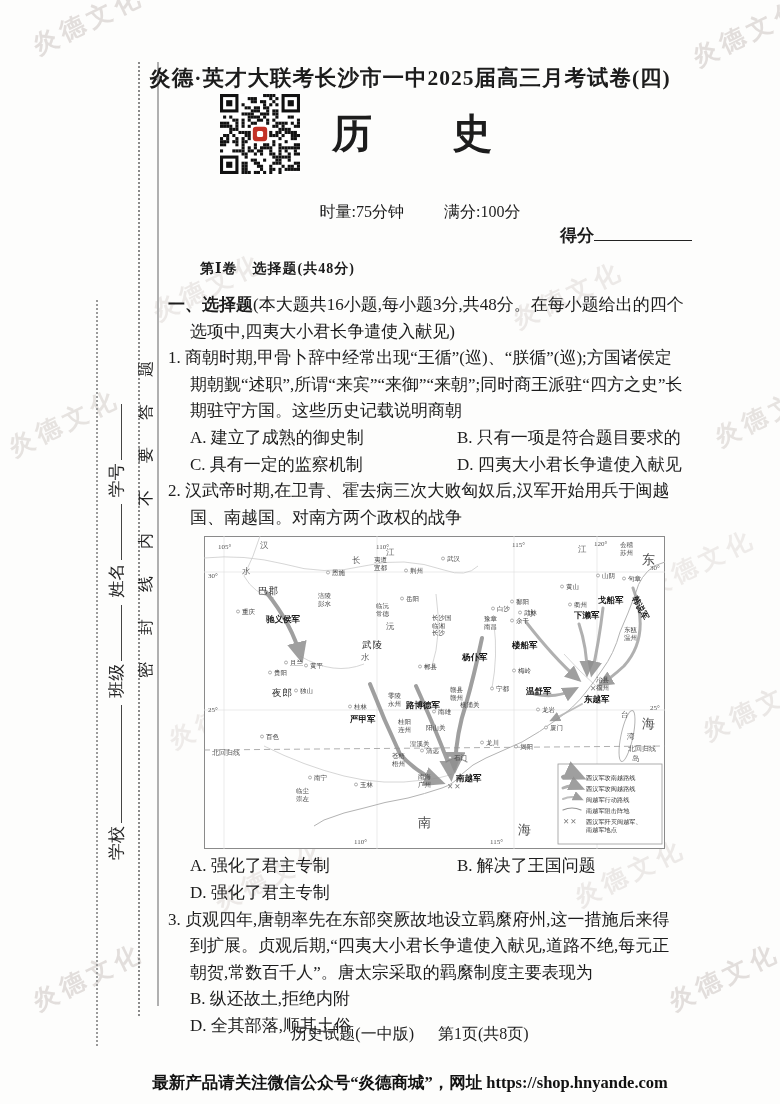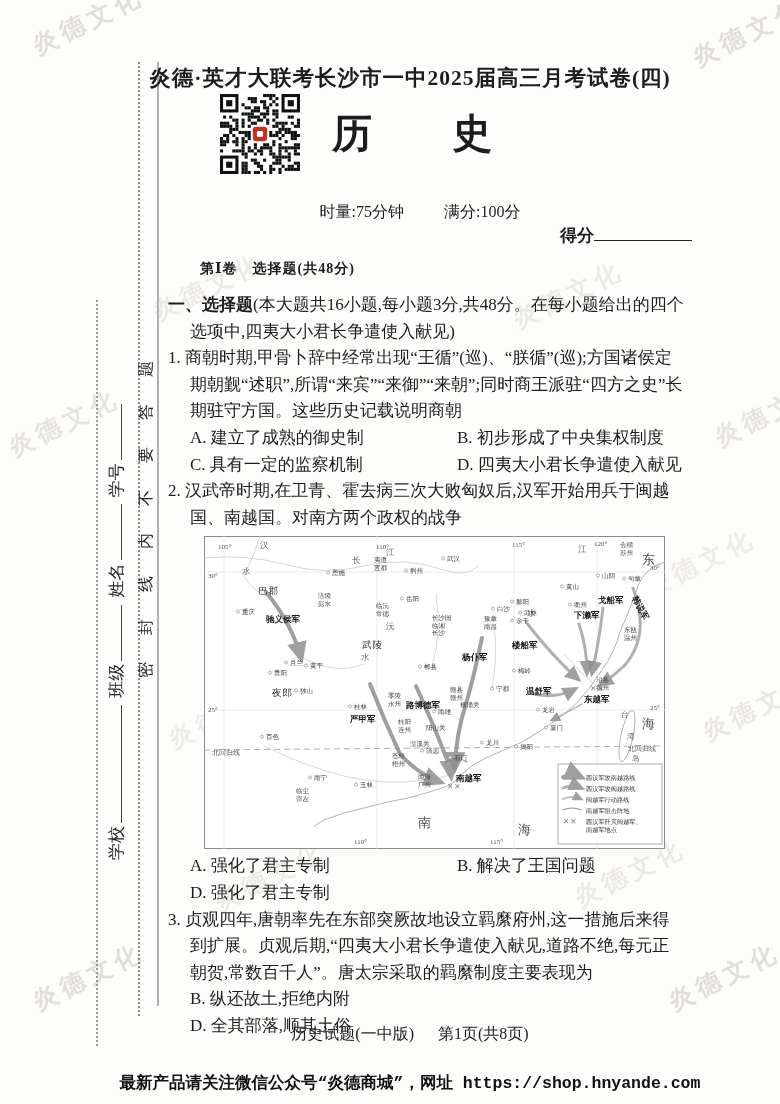--- a/index.html
+++ b/index.html
@@ -65,21 +65,21 @@
   .sea{font-size:13px;fill:#4a4a4a;letter-spacing:1px;}
   .legend-box{fill:#ffffff;stroke:#9a9a9a;stroke-width:.8;}
   .legend-t{font-size:6.2px;fill:#333;}
   .kill{font-size:7.5px;fill:#777;letter-spacing:1px;}
   .cdot{fill:#fff;stroke:#999;stroke-width:.8;}
   
   .footer{position:absolute;top:1024px;left:100px;width:620px;text-align:center;font-size:16px;}
   .footer span{margin:0 10px;}
   .banner{position:absolute;top:1072px;left:80px;width:660px;text-align:center;
       font-size:16.5px;font-weight:bold;color:#111;
-      font-family:Liberation Mono, monospace;}
+      font-family:Liberation Serif, serif;}
 </style>
 </head>
 <body>
 
 <div class="page">
 
   <div>
       <span class="wm" style="left: 28px; top: 4px; opacity: 0.7;">炎德文化</span>
       <span class="wm" style="left: 688px; top: 16px; opacity: 0.7;">炎德文化</span>
       <span class="wm" style="left: 148px; top: 270px; opacity: 0.45;">炎德文化</span>
@@ -378,21 +378,21 @@
       <b>一、选择题</b><span>(本大题共16小题,每小题3分,共48分。在每小题给出的四个选项中,四夷大小君长争遣使入献见)</span>
     </div>
 
     <div class="q">
       <div class="qtext">
         <span class="qnum">1.</span>
         <span>商朝时期,甲骨卜辞中经常出现“王循”(巡)、“朕循”(巡);方国诸侯定期朝觐“述职”,所谓“来宾”“来御”“来朝”;同时商王派驻“四方之史”长期驻守方国。这些历史记载说明商朝</span>
       </div>
       <div class="opts">
         <span class="o1">A. 建立了成熟的御史制</span>
-        <span>B. 初步形成了中央集权制度</span>
+        <span>B. 只有一项是符合题目要求的</span>
       </div>
       <div class="opts">
         <span class="o1">C. 具有一定的监察机制</span>
         <span>D. 四夷大小君长争遣使入献见</span>
       </div>
     </div>
 
     <div class="q">
       <div class="qtext">
         <span class="qnum">2.</span>

